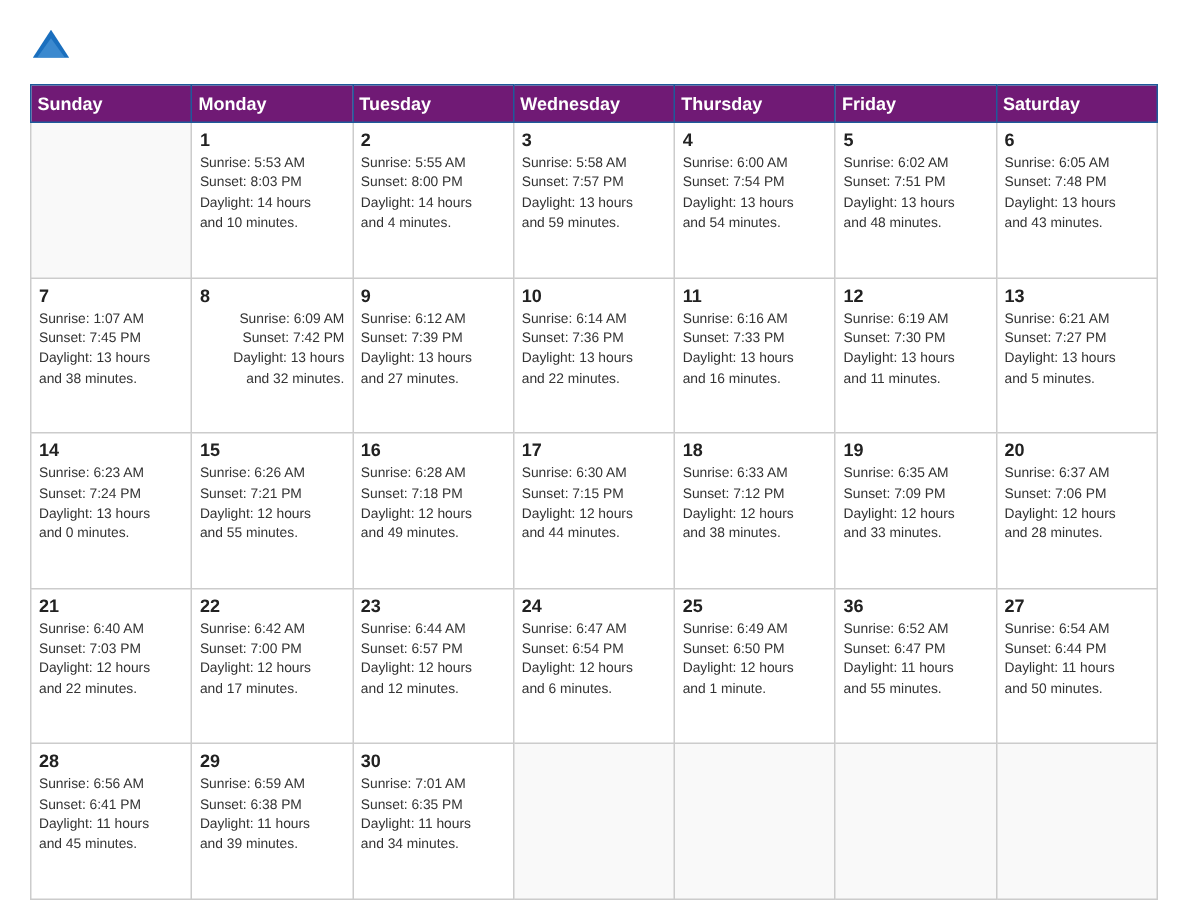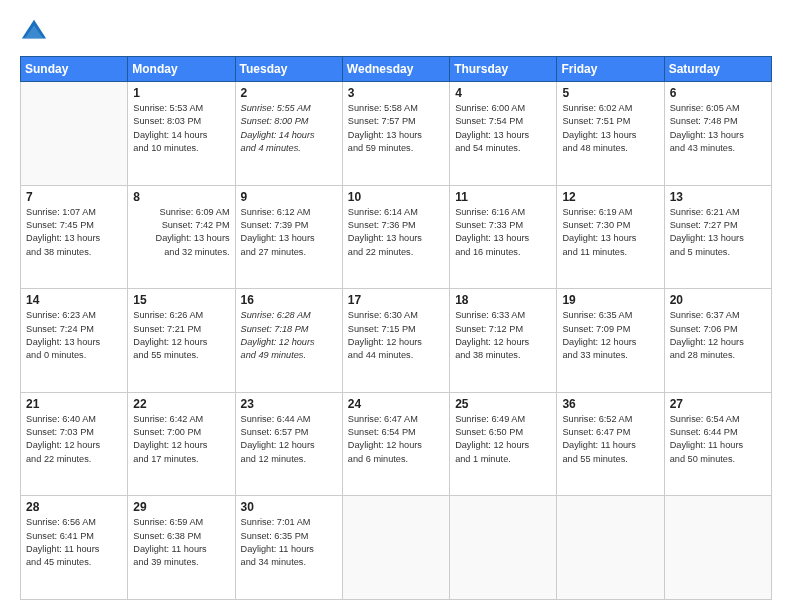--- a/index.html
+++ b/index.html
@@ -61,21 +61,21 @@
       color: #555;
     }
     .calendar {
       flex: 1;
       border: 1px solid #ccc;
       border-collapse: collapse;
       width: 100%;
       table-layout: fixed;
     }
     .calendar th {
-      background: #3b82f6;
+      background: #701a75;
       color: #fff;
       font-size: 12px;
       font-weight: bold;
       padding: 5px 4px;
       text-align: left;
       border: 1px solid #1e5a9a;
       margin-left: 37px;
     }
     .calendar td {
       border: 1px solid #ccc;
@@ -139,21 +139,21 @@
           <td class="empty-cell"></td>
           <td>
             <span class="day-num">1</span>
             <div class="day-info" style="white-space: pre-line;">Sunrise: 5:53 AM
 Sunset: 8:03 PM
 Daylight: 14 hours
 and 10 minutes.</div>
           </td>
           <td>
             <span class="day-num">2</span>
-            <div class="day-info" style="white-space: pre-line; font-style: italic;">Sunrise: 5:55 AM
+            <div class="day-info" style="white-space: pre-line;">Sunrise: 5:55 AM
 Sunset: 8:00 PM
 Daylight: 14 hours
 and 4 minutes.</div>
           </td>
           <td>
             <span class="day-num">3</span>
             <div class="day-info" style="white-space: pre-line;">Sunrise: 5:58 AM
 Sunset: 7:57 PM
 Daylight: 13 hours
 and 59 minutes.</div>
@@ -241,21 +241,21 @@
           </td>
           <td>
             <span class="day-num">15</span>
             <div class="day-info" style="white-space: pre-line;">Sunrise: 6:26 AM
 Sunset: 7:21 PM
 Daylight: 12 hours
 and 55 minutes.</div>
           </td>
           <td>
             <span class="day-num">16</span>
-            <div class="day-info" style="white-space: pre-line; font-style: italic;">Sunrise: 6:28 AM
+            <div class="day-info" style="white-space: pre-line;">Sunrise: 6:28 AM
 Sunset: 7:18 PM
 Daylight: 12 hours
 and 49 minutes.</div>
           </td>
           <td>
             <span class="day-num">17</span>
             <div class="day-info" style="white-space: pre-line;">Sunrise: 6:30 AM
 Sunset: 7:15 PM
 Daylight: 12 hours
 and 44 minutes.</div>

